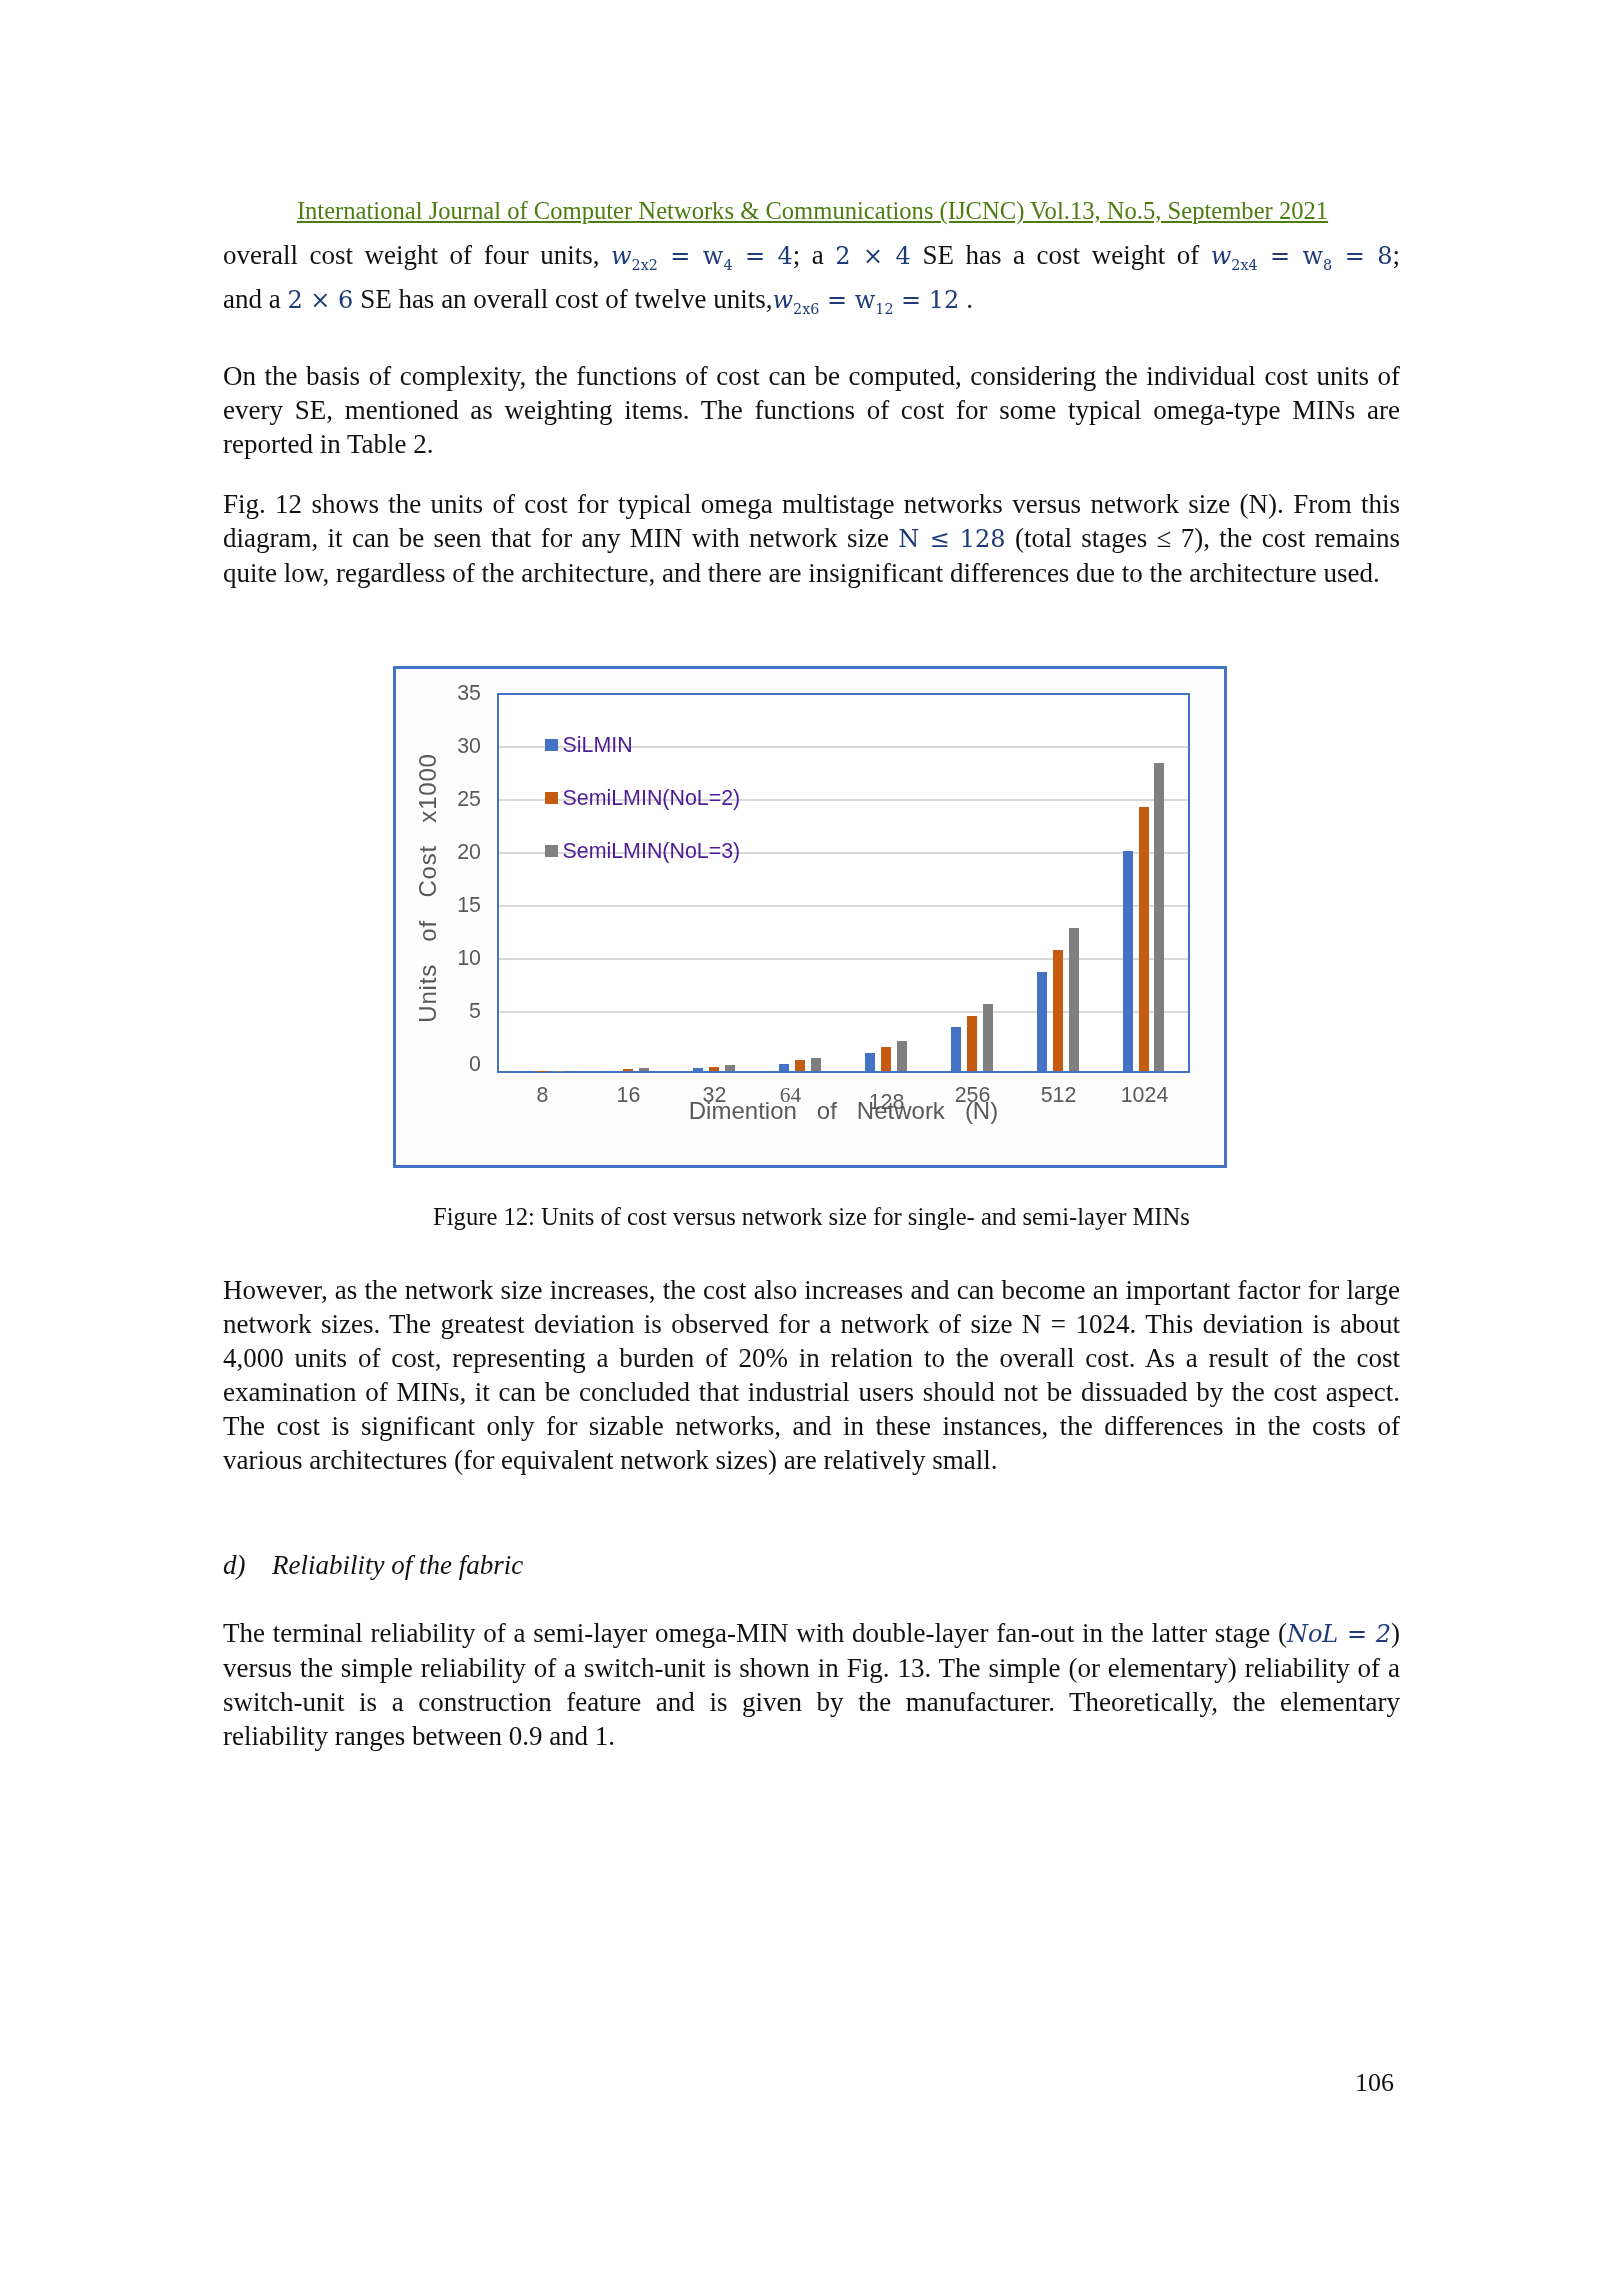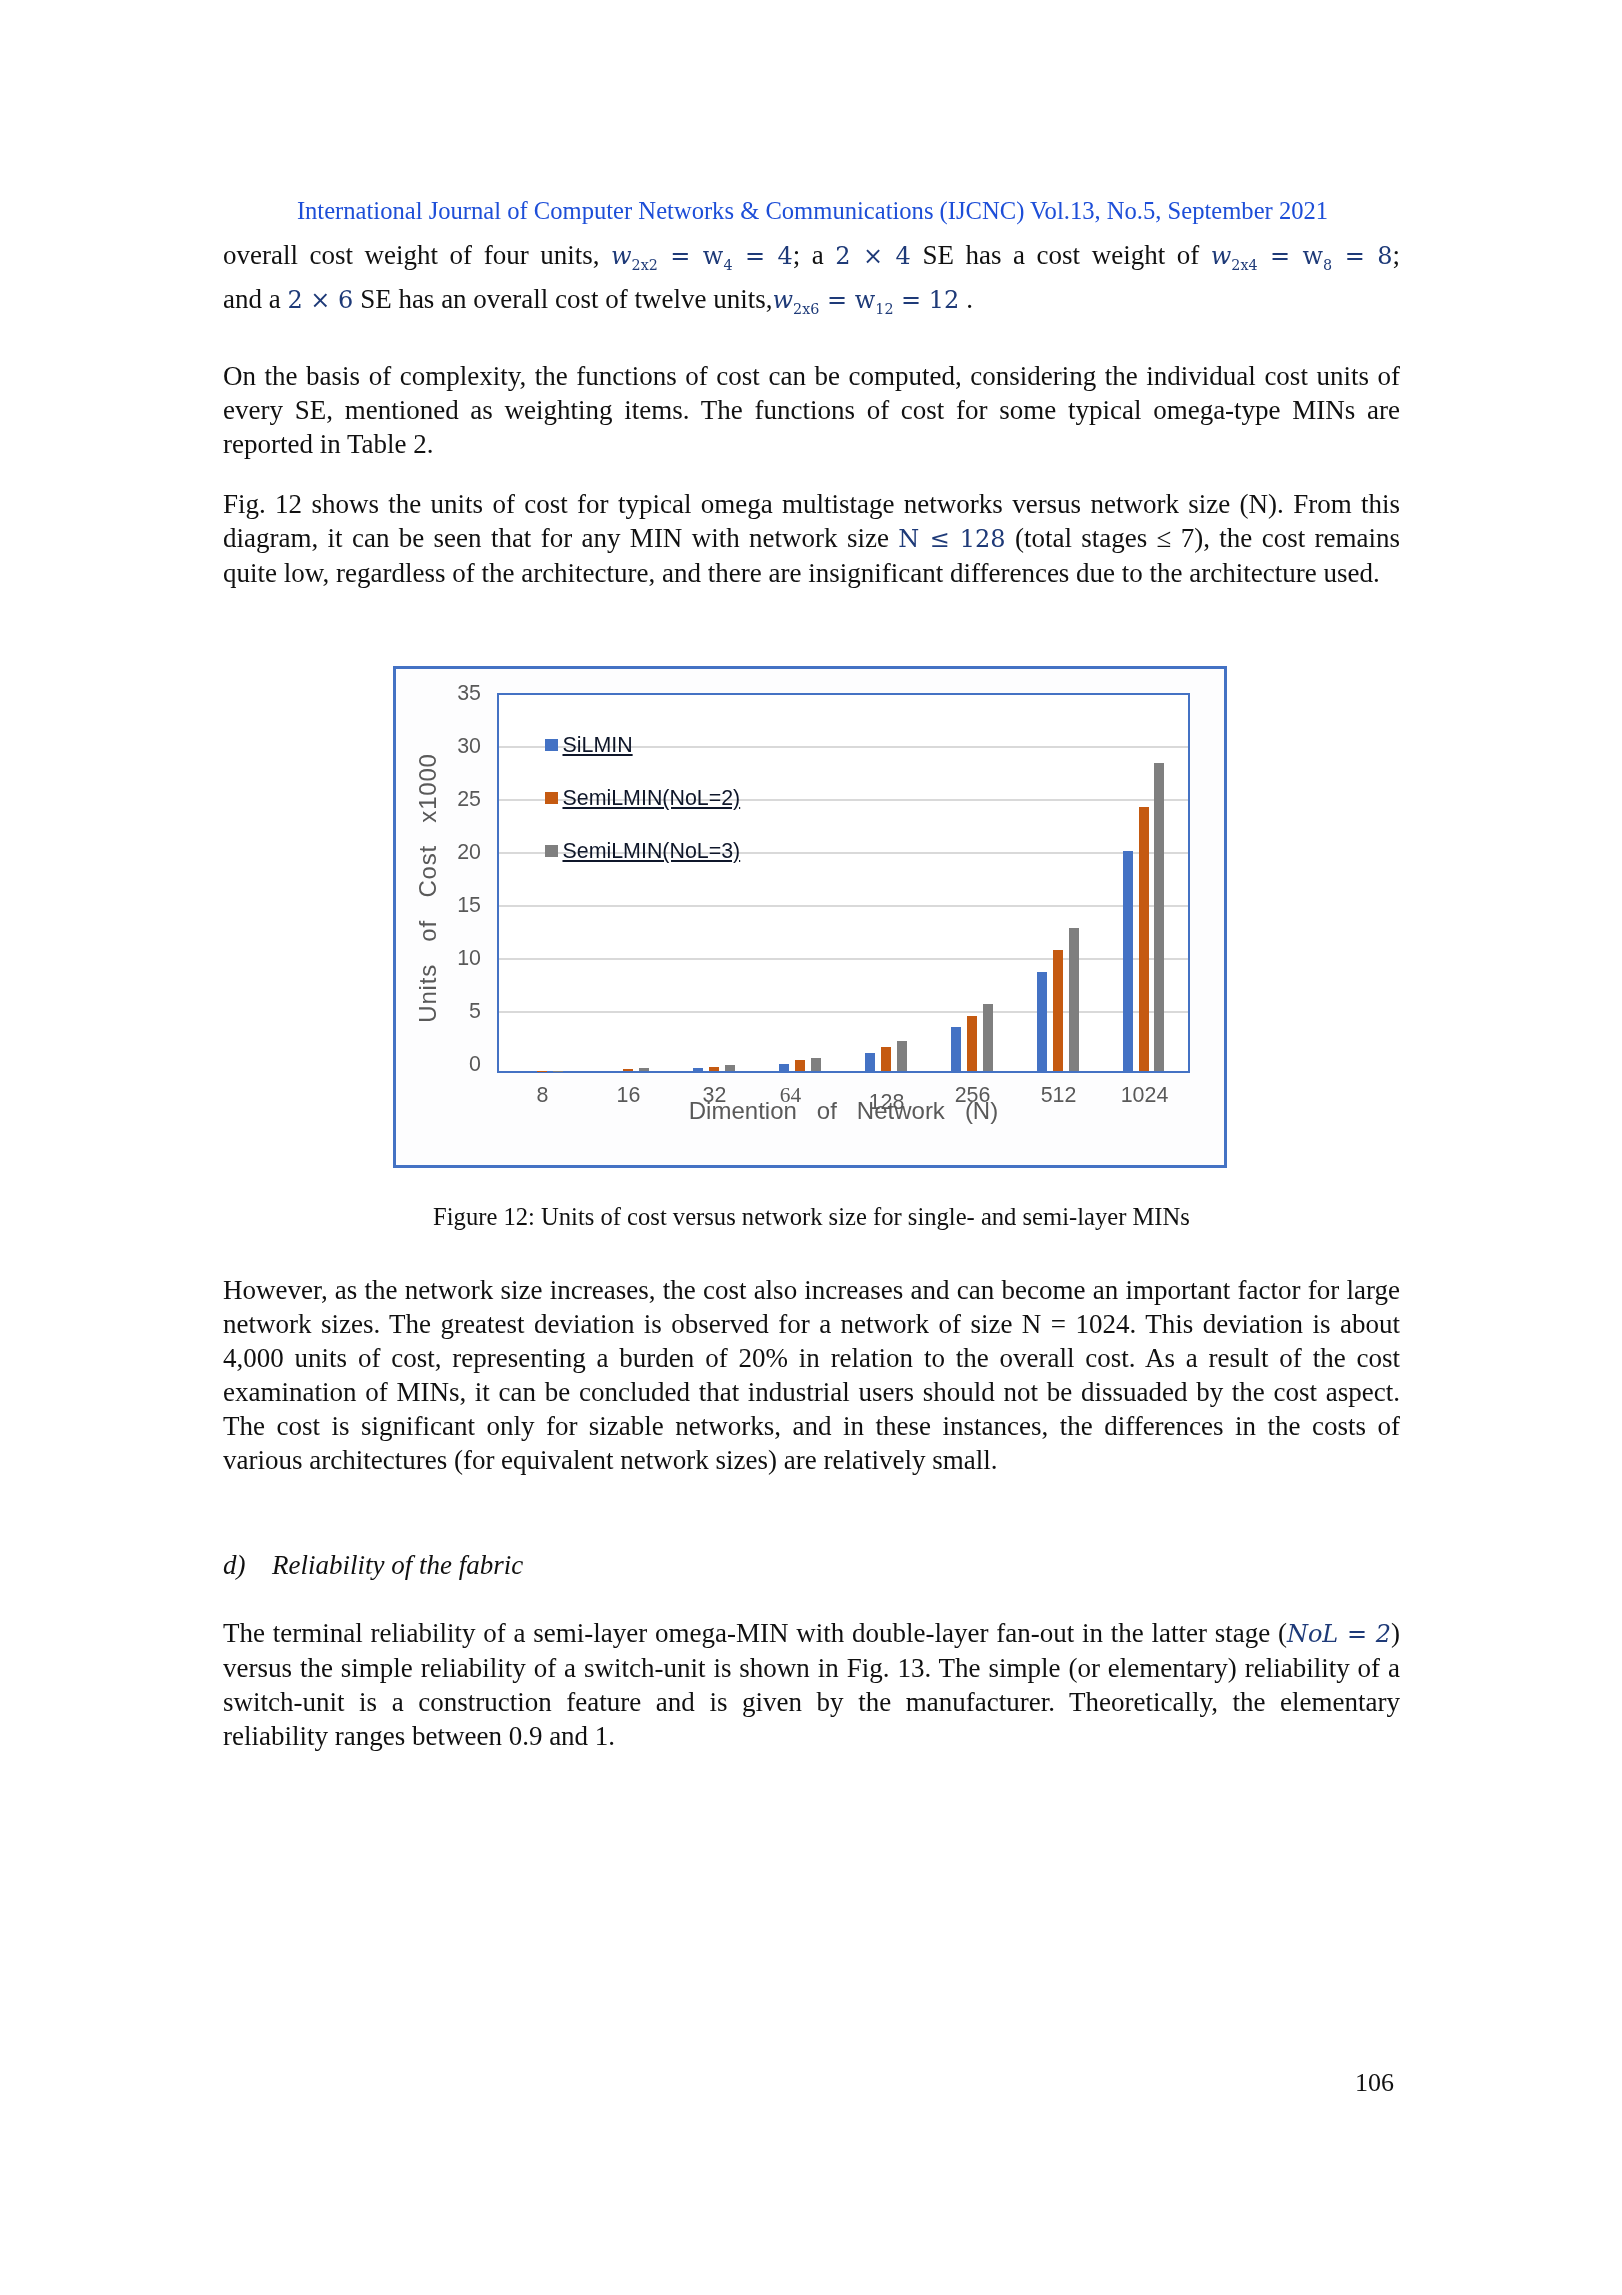--- a/index.html
+++ b/index.html
@@ -6,22 +6,23 @@
     body {
       width: 1623px; height: 2295px;
       background: #ffffff;
       position: relative;
       font-family: "Liberation Serif", "DejaVu Serif", serif;
       color: #111;
       overflow: hidden;
     }
     .page-header {
       position: absolute; left: 238px; top: 195px; width: 1149px;
-      font-size: 24.6px; line-height: 32px; color: #1d4ed8;
+      font-size: 24.6px; line-height: 32px; color: #4d7c0f;
       text-align: center;
+      text-decoration: underline;
     }
     .para {
       position: absolute; left: 223px; width: 1177px;
       font-size: 27px; line-height: 34px; text-align: justify;
       text-align-last: auto;
     }
     .math { font-family: "DejaVu Serif", serif; color: #1e3a78; font-size: 24px; }
     .math i { font-style: italic; }
     .math sub { font-size: 14.3px; }
     .sec-head {
@@ -62,21 +63,21 @@
     .xtick {
       position: absolute; top: 414px; width: 63px; text-align: center;
       font-size: 21.4px; color: #595959;
     }
     .xlabel {
       position: absolute; left: 101px; width: 693px; top: 428px; text-align: center;
       font-size: 24px; white-space: pre; color: #595959;
     }
     .legend-item {
       position: absolute; left: 46px; font-size: 21.4px; line-height: 24px;
-      display: flex; align-items: center; gap: 4.8px; color: #0f172a; text-decoration: underline;
+      display: flex; align-items: center; gap: 4.8px; color: #4c1d95;
     }
     .legend-swatch { width: 12.7px; height: 12.7px; display: inline-block; }
   </style>
 </head>
 <body>
 
 <div class="page-header">International Journal of Computer Networks &amp; Communications (IJCNC) Vol.13, No.5, September 2021</div>
 
 <div class="para" style="top:238px;">
   <div style="text-align:justify; text-align-last:justify;">

